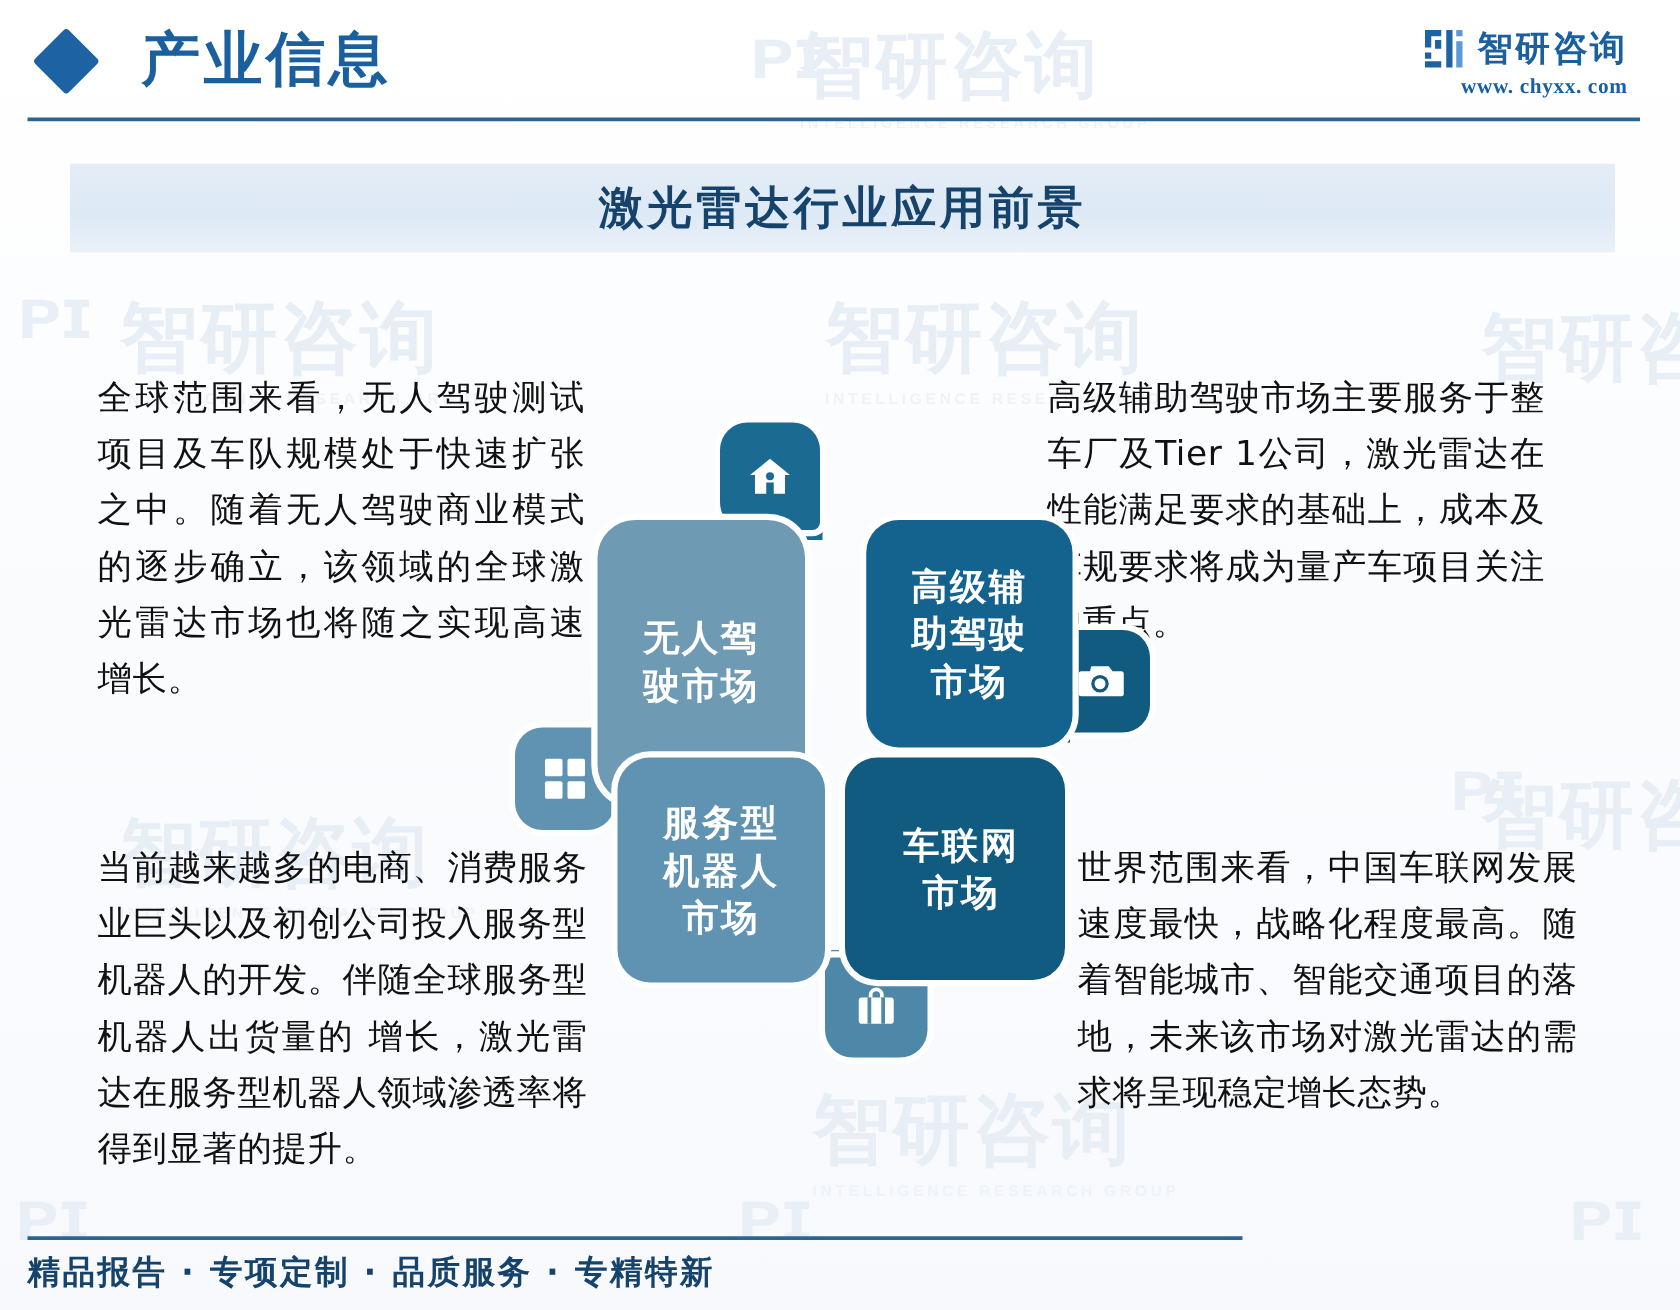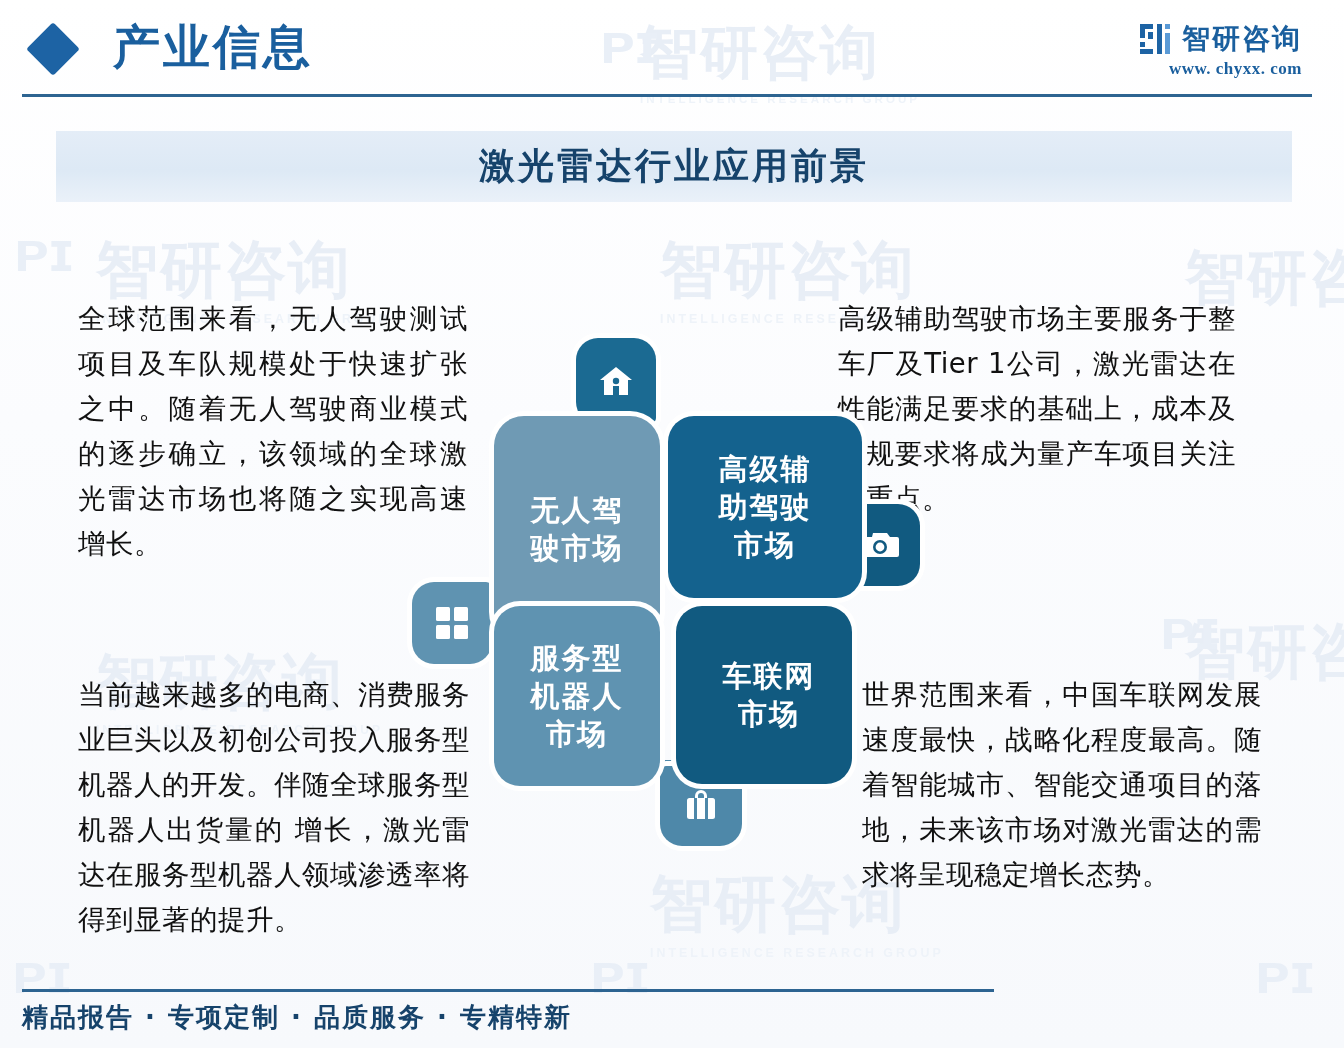--- a/index.html
+++ b/index.html
@@ -99,22 +99,22 @@
     text-align:center;color:#fff;font-weight:700;
     font-size:29px;line-height:38px;letter-spacing:2px;
     box-shadow:0 0 0 5px #ffffff;
     font-family:"DejaVu Sans","Liberation Sans",sans-serif;
   }
   .tile span{display:block;padding:0 6px;}
   .tile-light{background:#6f9ab4;}
   .tile-mid{background:#5f93b1;}
   .tile-dark{background:#14628e;}
   .tile-darker{background:#115a80;}
-  #tile-ad{left:90px;top:86px;width:166px;height:226px;border-radius:30px;}
-  #tile-adas{left:264px;top:86px;width:194px;height:182px;}
+  #tile-ad{left:74px;top:86px;width:166px;height:226px;border-radius:30px;}
+  #tile-adas{left:289px;top:86px;width:165px;height:182px;}
   #tile-robot{left:90px;top:276px;width:166px;height:180px;}
   #tile-iov{left:272px;top:276px;width:166px;height:178px;padding-left:10px;}
   .iconbox{
     position:absolute;border-radius:22px;
     display:flex;align-items:center;justify-content:center;
     box-shadow:0 0 0 5px #ffffff;
   }
   .ib-house{left:172px;top:8px;width:80px;height:86px;background:#1b6a92;border-radius:22px 22px 6px 22px;}
   .ib-cam{left:436px;top:174px;width:80px;height:82px;background:#115a80;border-radius:22px 22px 22px 6px;}
   .ib-grid{left:8px;top:252px;width:80px;height:82px;background:#5f93b1;border-radius:22px 6px 22px 22px;}

